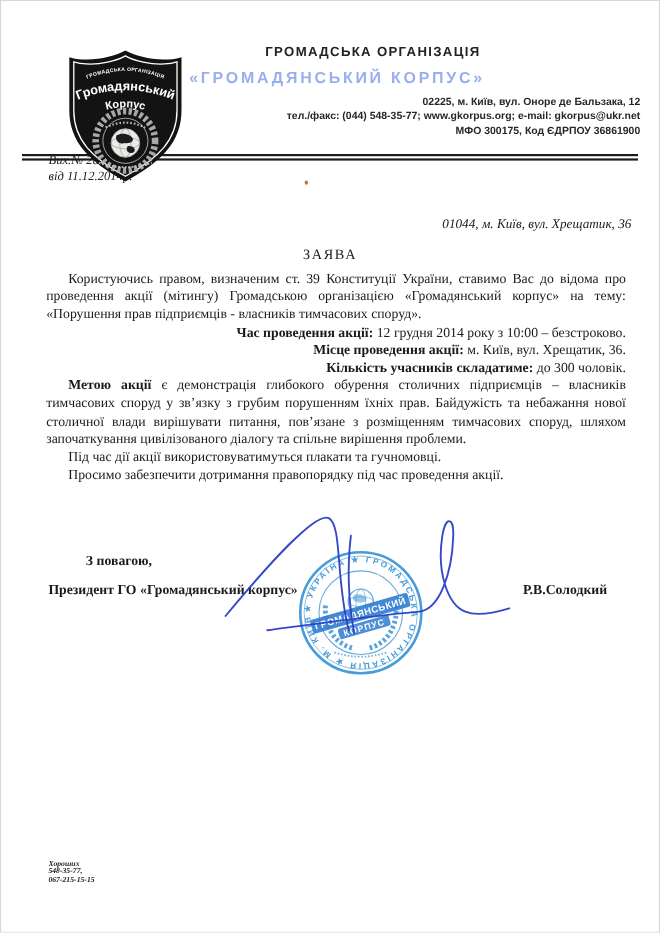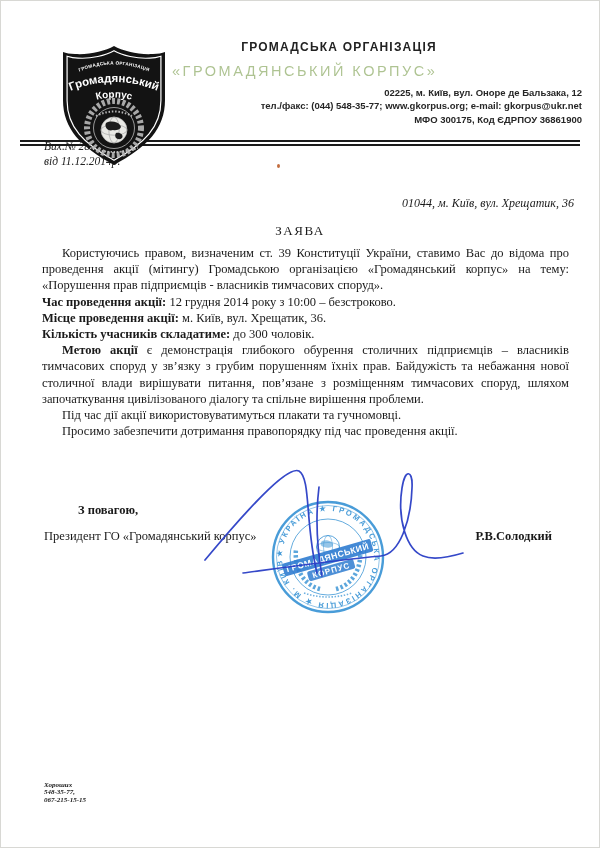--- a/index.html
+++ b/index.html
@@ -5,42 +5,42 @@
   html,body{margin:0;padding:0;background:#ffffff;}
   .page{
     position:relative;width:600px;height:848px;background:#fff;
     font-family:"Liberation Serif",serif;color:#1a1a1a;overflow:hidden;
     box-shadow:inset 0 0 0 1px #d8d8d4;
   }
   
   .org-type{position:absolute;top:40px;left:96px;right:18px;text-align:center;
     font-family:"Liberation Sans",sans-serif;font-weight:bold;font-size:12px;letter-spacing:1.2px;color:#222;}
   .watermark{position:absolute;top:63px;left:172px;font-family:"Liberation Sans",sans-serif;
-    font-weight:normal;font-size:14.5px;letter-spacing:2.5px;color:#4d7c0f;opacity:.45;white-space:nowrap;}
+    font-weight:bold;font-size:14.5px;letter-spacing:2.5px;color:#1d4ed8;opacity:.45;white-space:nowrap;}
   .contact{position:absolute;top:86px;left:96px;right:18px;text-align:right;
     font-family:"Liberation Sans",sans-serif;font-weight:bold;font-size:9.5px;line-height:13.3px;color:#262626;}
   .logo{position:absolute;top:44px;left:60px;z-index:3;}
   .sep{position:absolute;top:140px;left:20px;right:20px;height:2px;
     border-top:2px solid #1b1b1b;border-bottom:2px solid #1b1b1b;z-index:1;}
   .speck{position:absolute;top:164px;left:277px;width:3px;height:4px;background:#b9541d;border-radius:50%;opacity:.85;}
   
   .ref{position:absolute;top:139px;left:44px;font-style:italic;font-size:11.5px;line-height:14.5px;color:#222;}
   .recip-name{position:absolute;top:169px;right:20px;font-weight:bold;font-size:12.5px;}
   .recip-addr{position:absolute;top:196px;right:26px;font-style:italic;font-size:12px;}
   .doc-title{position:absolute;top:223px;left:0;right:0;text-align:center;font-weight:normal;font-size:13px;letter-spacing:1.5px;}
   
   .body-text{position:absolute;top:245px;left:42px;right:31px;font-size:12.5px;line-height:16.2px;text-align:justify;}
   .body-text p{margin:0;}
   .ind{text-indent:20px;}
-  .item{margin-left:38px;text-align:left;}
+  .item{margin-left:38px;text-align:right;}
   .mt1{margin-top:6px;}
   .mt2{margin-top:8px;}
   
   .greeting{position:absolute;top:503px;left:78px;font-weight:bold;font-size:12.5px;}
-  .position{position:absolute;top:529px;left:44px;font-weight:normal;font-size:12.5px;}
+  .position{position:absolute;top:529px;left:44px;font-weight:bold;font-size:12.5px;}
   .signer{position:absolute;top:529px;right:48px;font-weight:bold;font-size:12.5px;}
   .stamp{position:absolute;top:497px;left:268px;z-index:4;}
   .handsign{position:absolute;top:458px;left:185px;z-index:5;}
   
   .footer{position:absolute;top:782px;left:44px;font-style:italic;font-weight:bold;
     font-size:7px;line-height:7.4px;color:#222;}
 </style>
 </head>
 <body>
 

